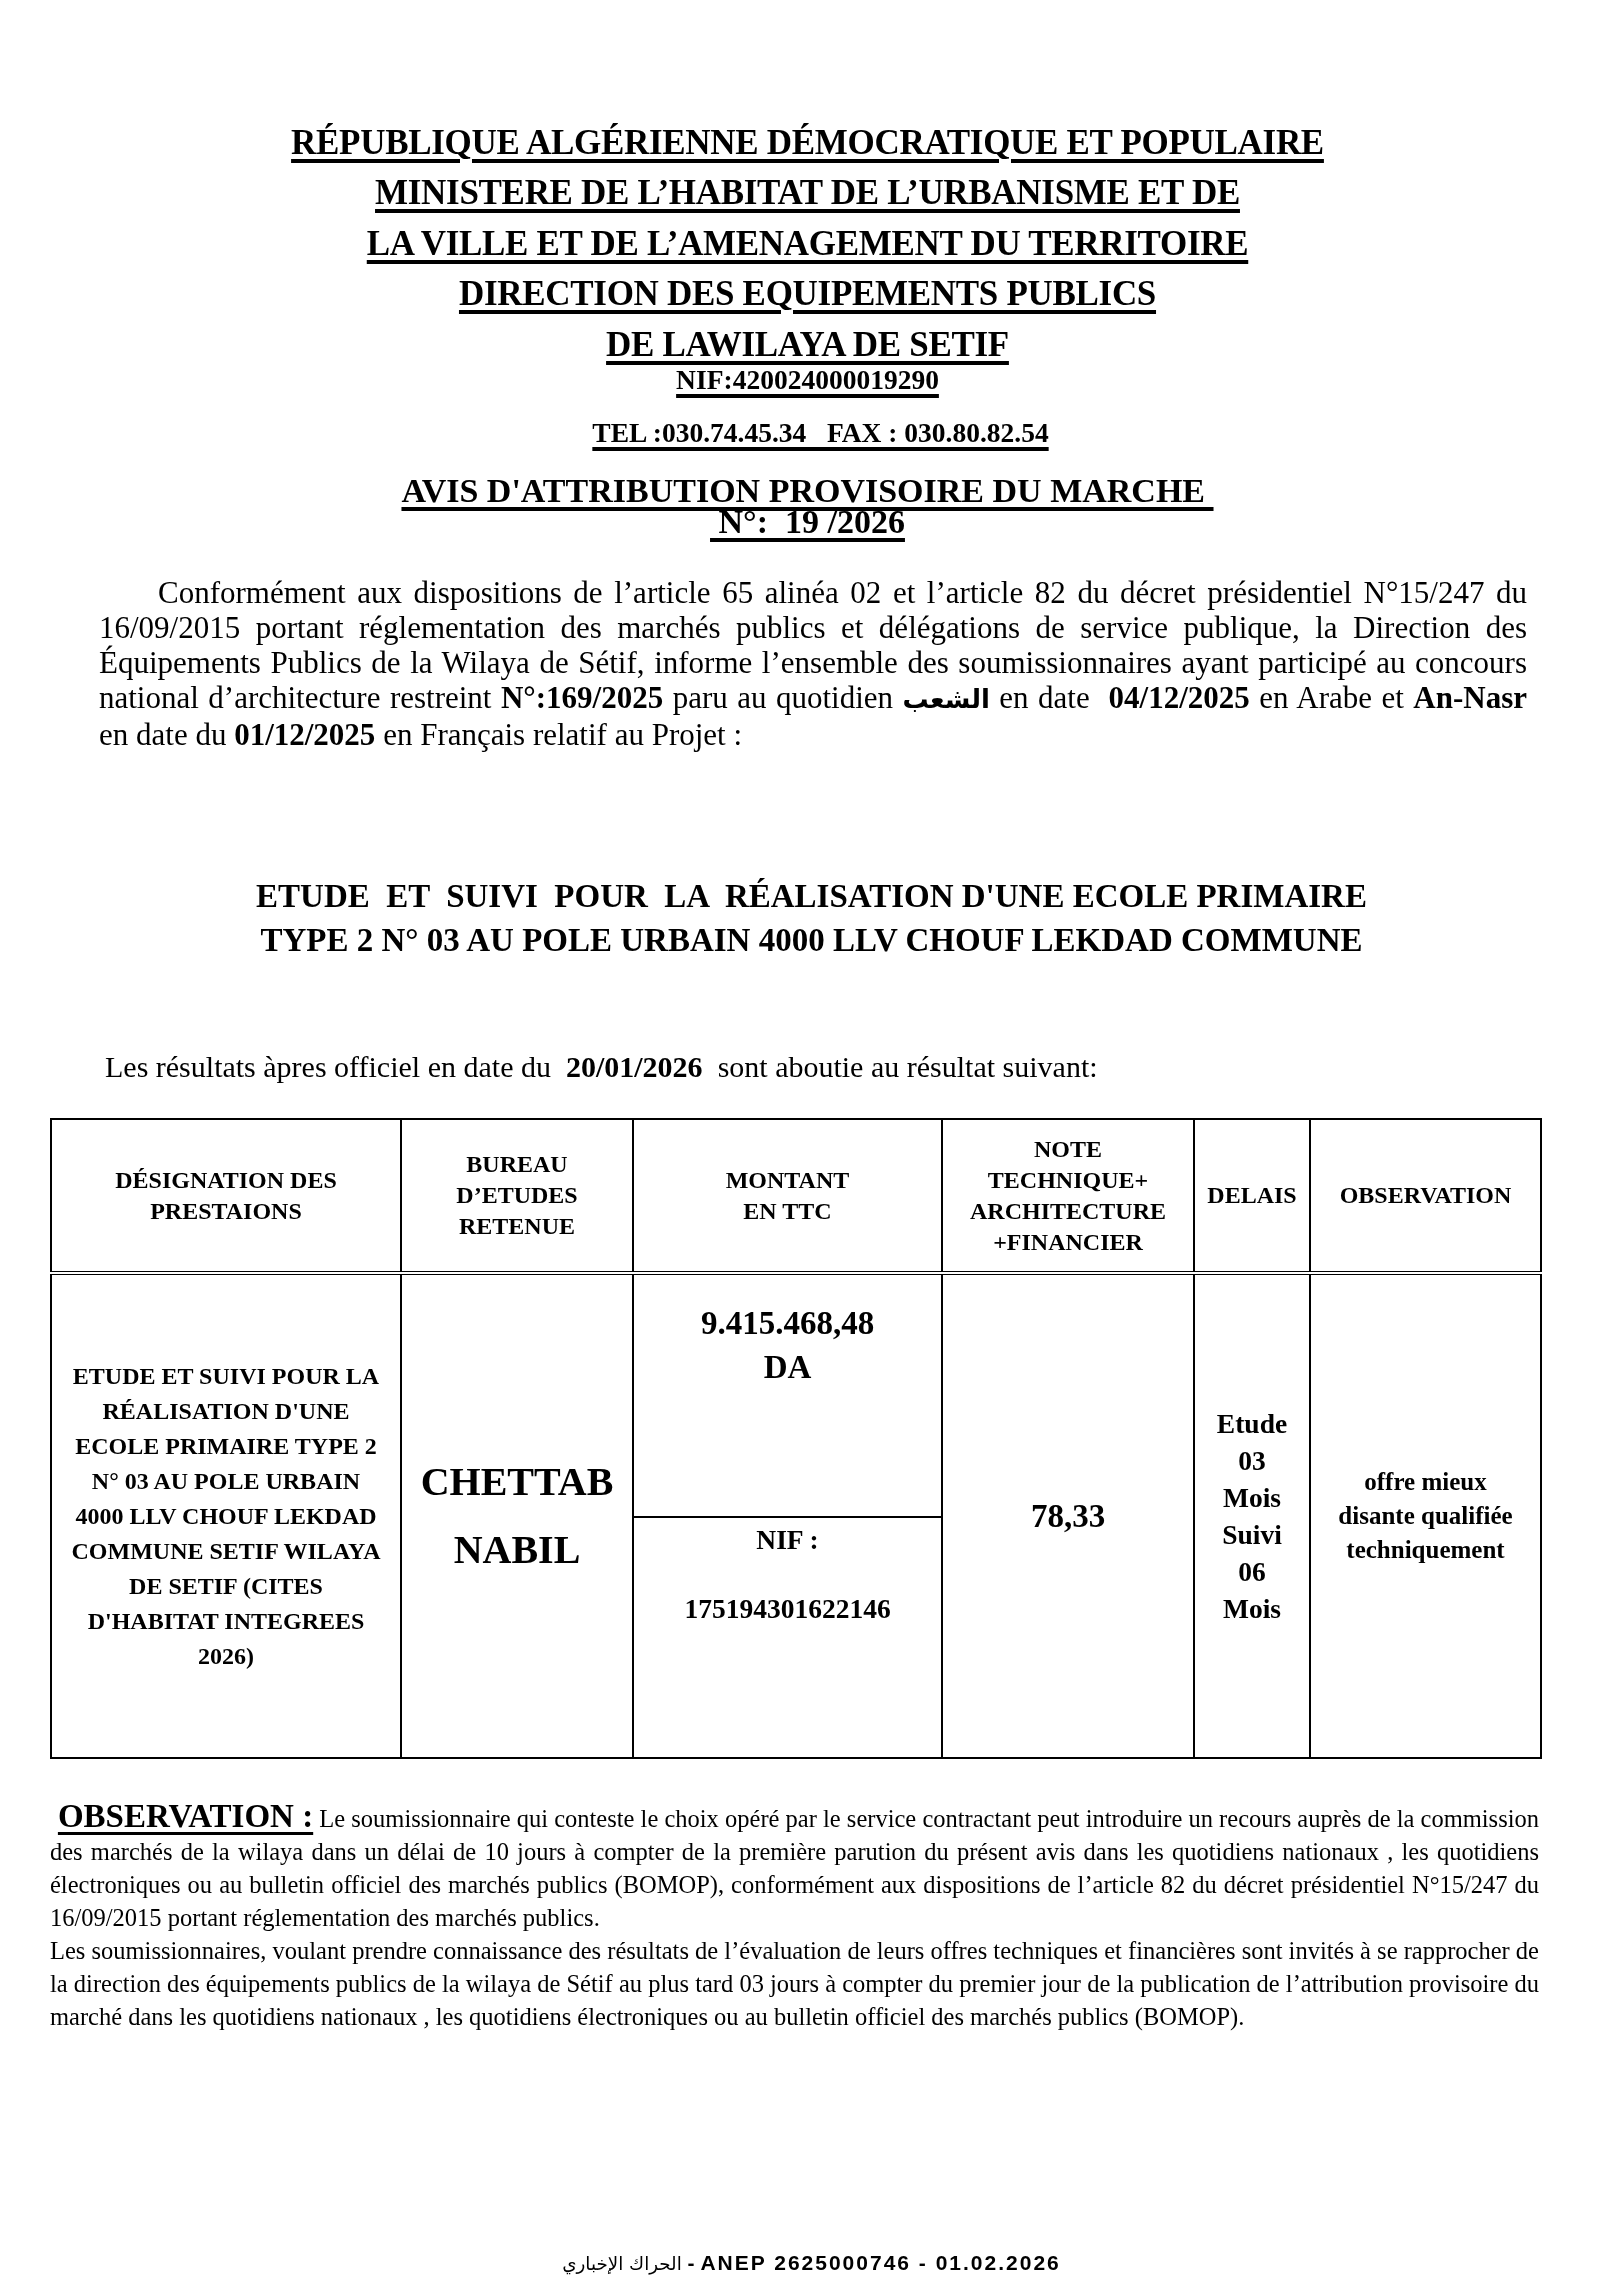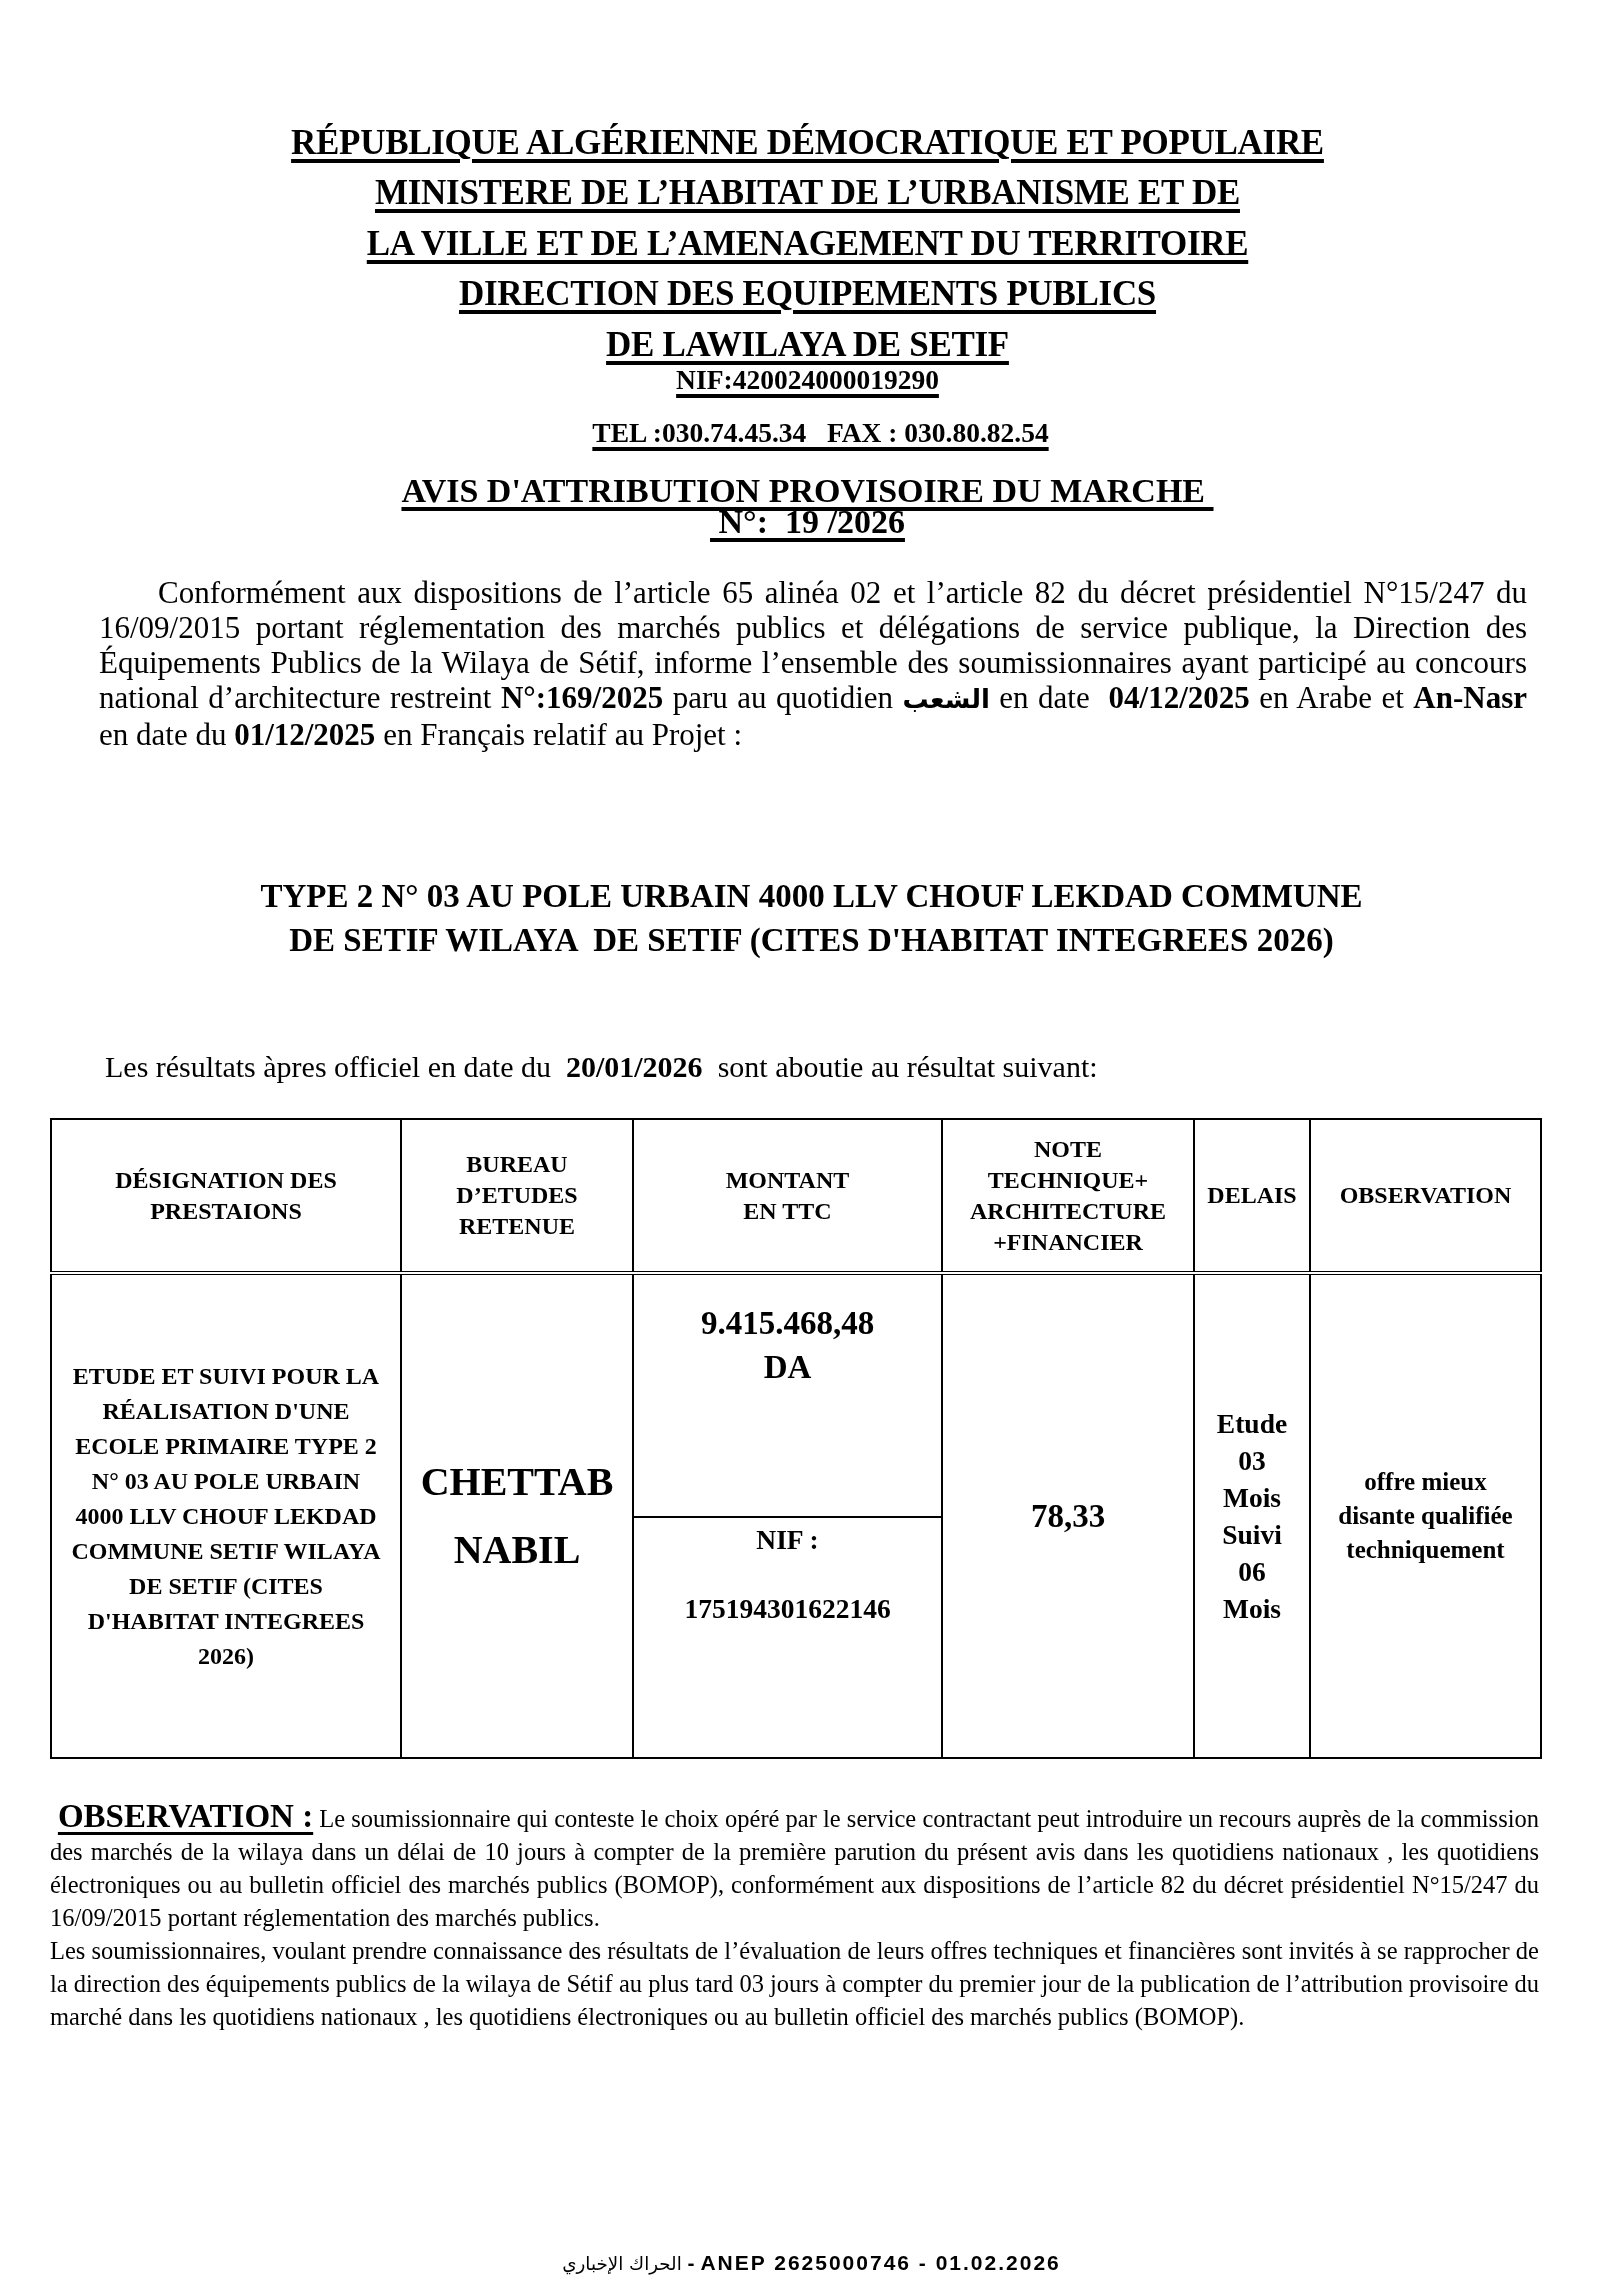--- a/index.html
+++ b/index.html
@@ -41,22 +41,22 @@
 <div class="hdr h1" style="top:274px;"><span>DIRECTION DES EQUIPEMENTS PUBLICS</span></div>
 <div class="hdr h1" style="top:325px;"><span>DE LAWILAYA DE SETIF</span></div>
 <div class="hdr h2" style="top:364px;"><span>NIF:420024000019290</span></div>
 <div class="hdr h2" style="top:417px; padding-left:26px; box-sizing:border-box;"><span style="white-space:pre;">TEL :030.74.45.34   FAX : 030.80.82.54</span></div>
 <div class="hdr h3" style="top:472px;"><span style="white-space:pre;">AVIS D'ATTRIBUTION PROVISOIRE DU MARCHE </span></div>
 <div class="hdr h3" style="top:503px;"><span style="white-space:pre;"> N°:  19 /2026</span></div>
 
 <div class="para" style="top:575px;"><span class="indent"></span><span>Conformément aux dispositions de l’article 65 alinéa 02  et l’article 82 du décret présidentiel N°15/247 du 16/09/2015 portant réglementation des marchés publics et délégations  de service publique, la Direction des Équipements Publics de la Wilaya de Sétif, informe l’ensemble des soumissionnaires ayant participé au concours  national d’architecture restreint </span><b>N°:169/2025</b><span> paru au quotidien </span><span class="arabic" dir="rtl">الشعب</span><span style="white-space:pre-wrap;"> en date  </span><b>04/12/2025</b><span> en Arabe et </span><b>An-Nasr</b><span> en date du </span><b>01/12/2025</b><span> en Français relatif au Projet :</span></div>
 
 <div class="project" style="top:874px;">
+  <div style="white-space:pre;">ETUDE  ET  SUIVI  POUR  LA  RÉALISATION D'UNE ECOLE PRIMAIRE</div>
   <div style="white-space:pre;">TYPE 2 N° 03 AU POLE URBAIN 4000 LLV CHOUF LEKDAD COMMUNE</div>
-  <div style="white-space:pre;">DE SETIF WILAYA  DE SETIF (CITES D'HABITAT INTEGREES 2026)</div>
 </div>
 
 <div class="results" style="top:1050px;"><span style="white-space:pre;">Les résultats àpres officiel en date du  </span><b>20/01/2026</b><span style="white-space:pre;">  sont aboutie au résultat suivant:</span></div>
 
 <table class="res">
   <colgroup>
     <col style="width:350px">
       <col style="width:232px">
       <col style="width:309px">
       <col style="width:252px">

